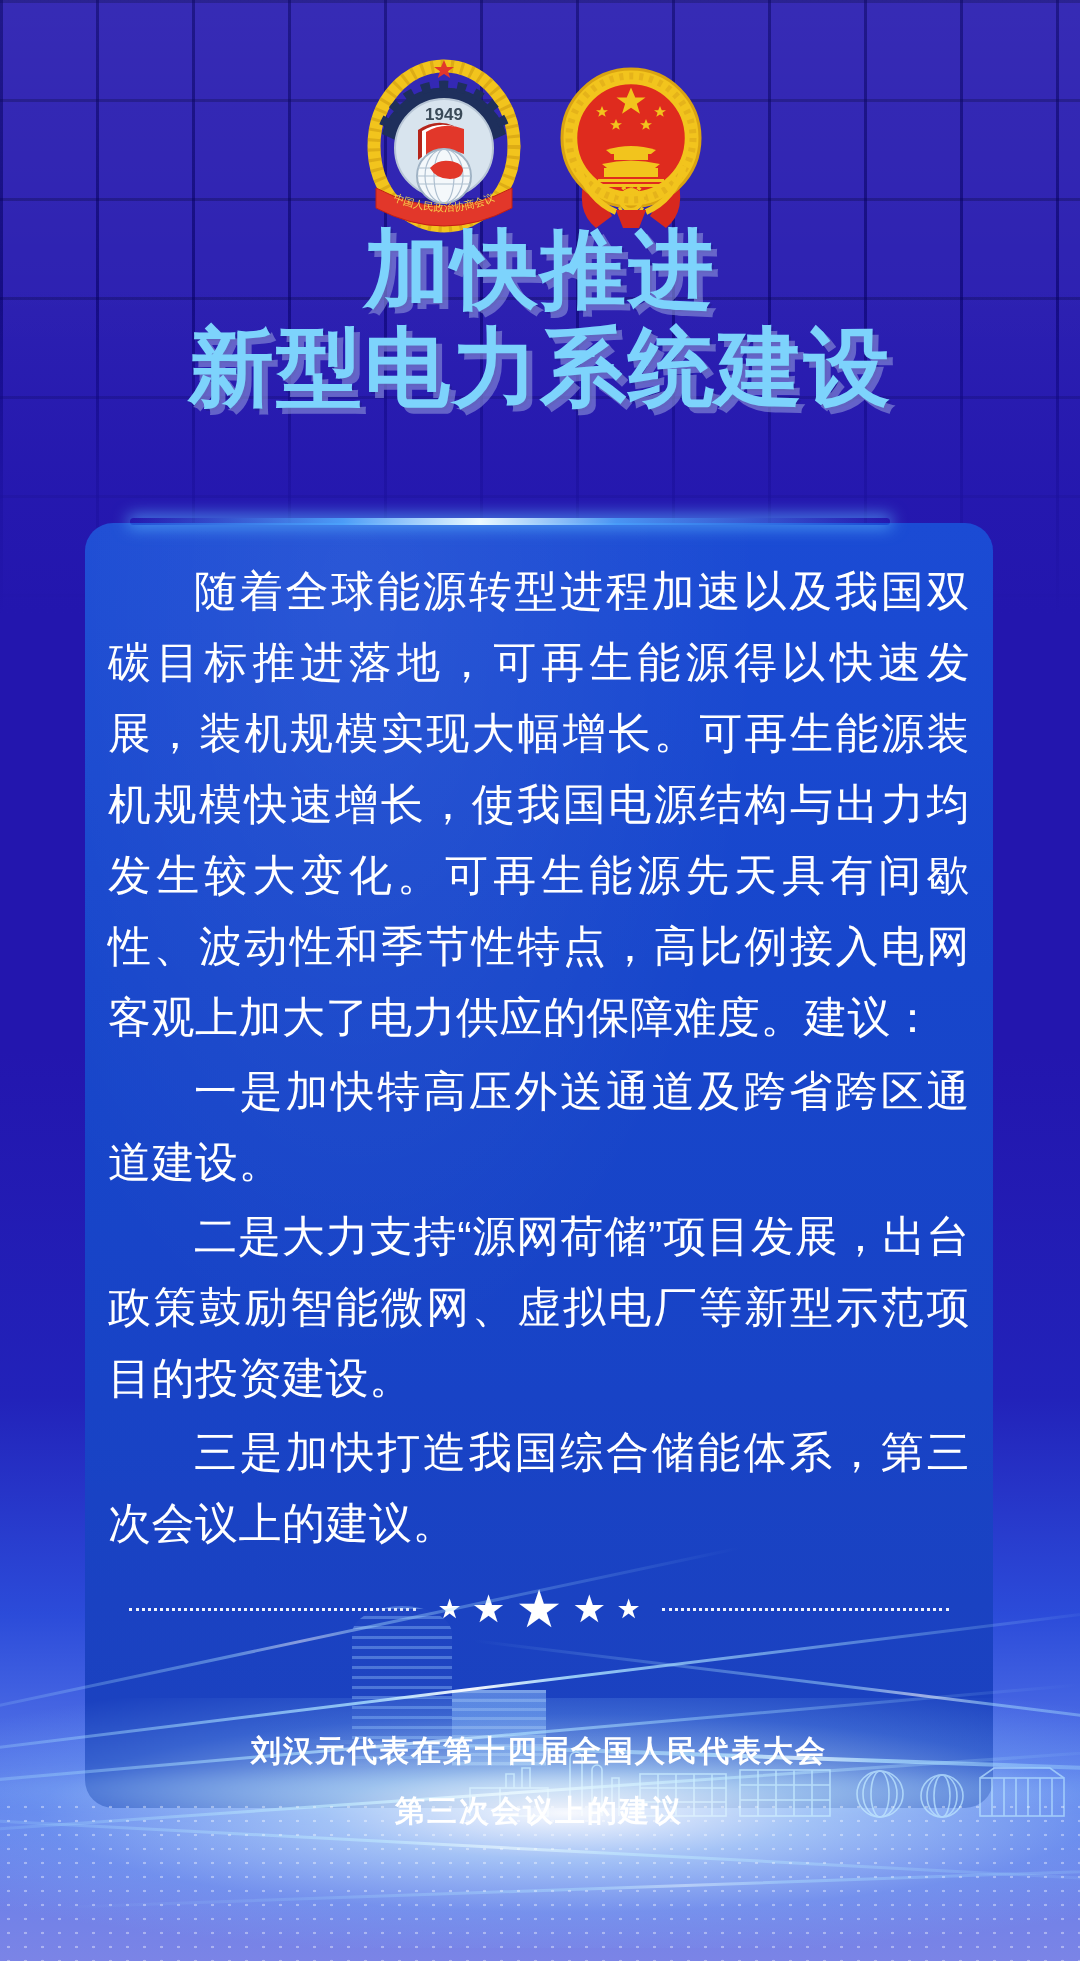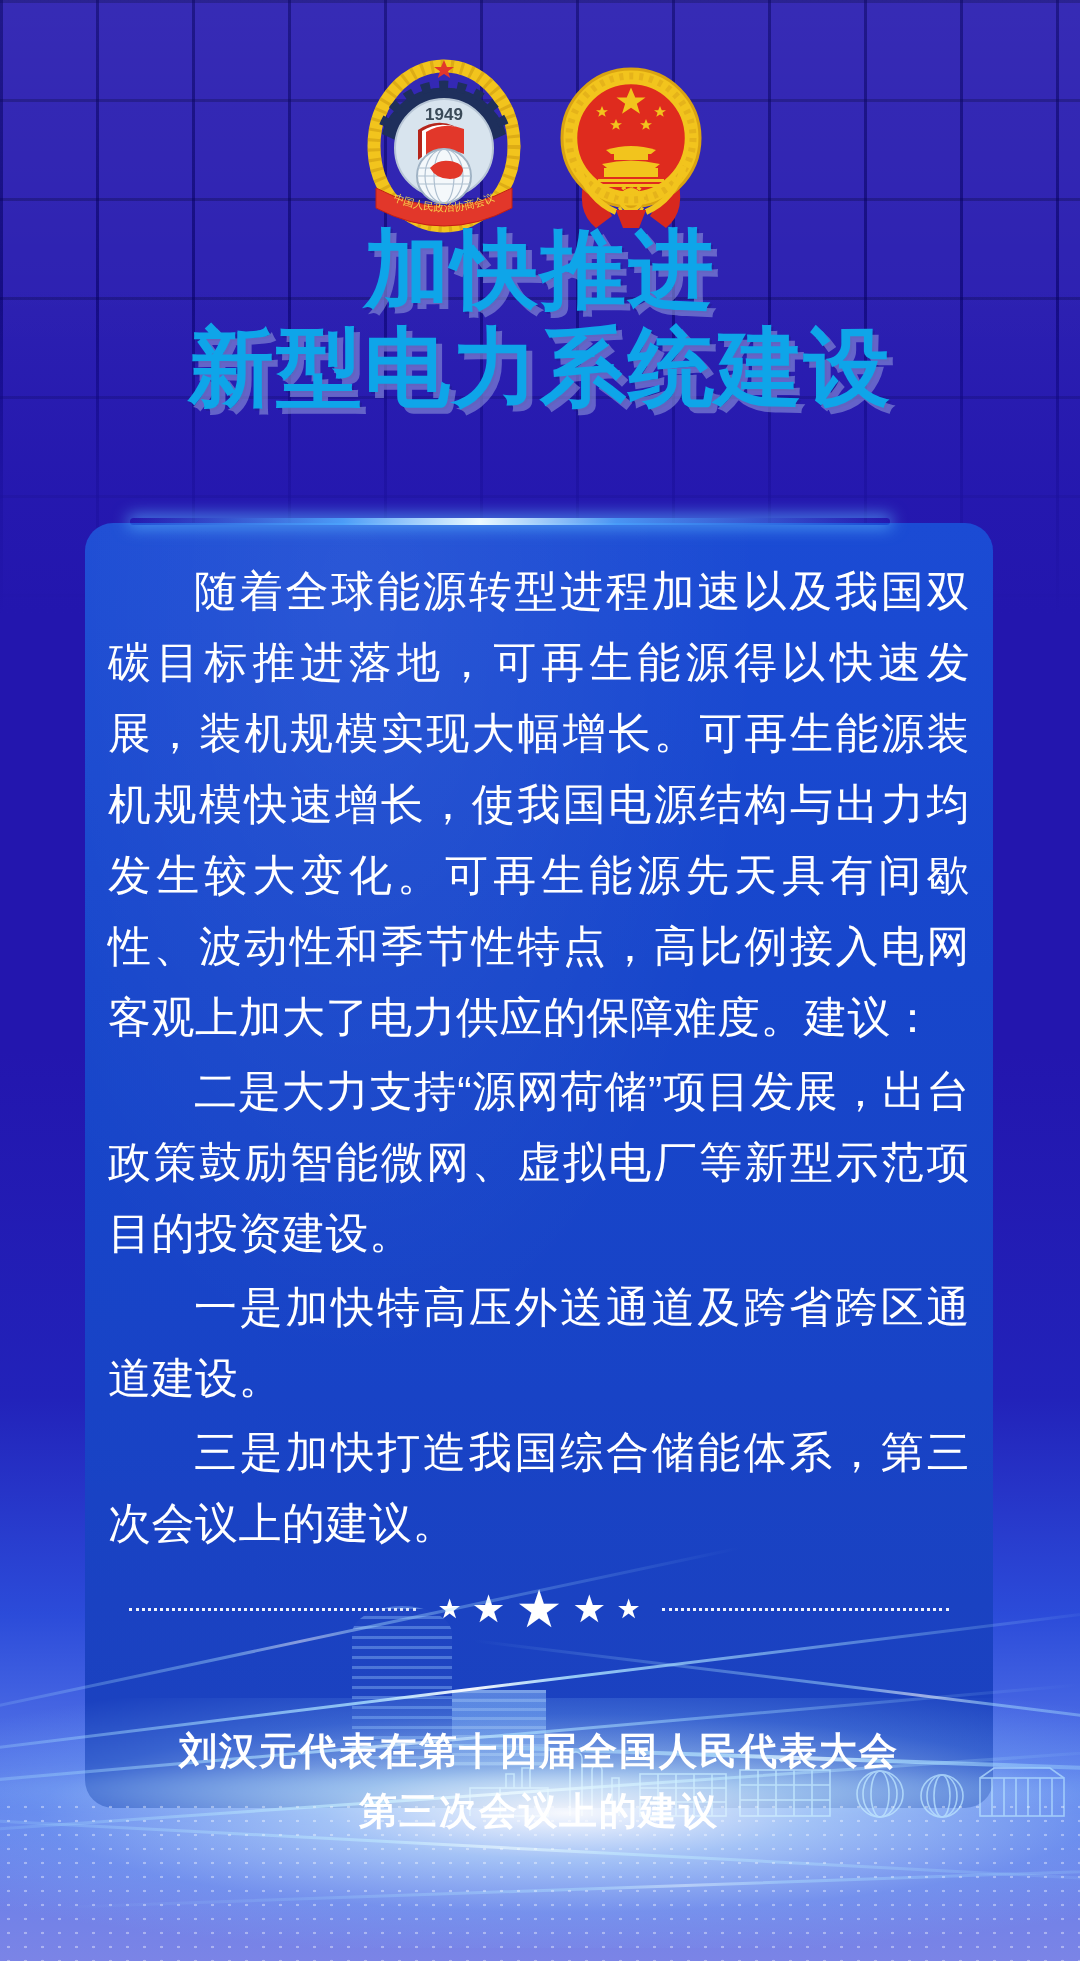--- a/index.html
+++ b/index.html
@@ -19,21 +19,21 @@
   
   .bg-lower{left:0;top:1050px;width:1080px;height:911px;
     background:linear-gradient(180deg,rgba(35,22,174,0) 0%,rgba(33,44,195,.55) 38%,rgba(45,85,225,.85) 62%,rgba(96,130,238,.95) 82%,#7B84E6 100%);}
 
   
   .emblem{top:44px;}
   .emblem-cppcc{left:366px;}
   .emblem-national{left:556px;top:58px;}
 
   
-  .title{left:0;top:220px;width:1080px;text-align:center;color:#0ea5e9;font-weight:900;}
+  .title{left:0;top:220px;width:1080px;text-align:center;color:#7dd3fc;font-weight:900;}
   .title .t1,.title .t2{font-size:86px;line-height:98px;letter-spacing:2px;
     text-shadow:6px 6px 0 rgba(150,158,222,.55),2px 2px 0 rgba(30,30,120,.35);}
 
   
   .card{left:85px;top:523px;width:908px;height:1285px;border-radius:28px;
     background:
       radial-gradient(ellipse at 30% 6%,rgba(255,255,255,.07),rgba(255,255,255,0) 45%),
       linear-gradient(180deg,#1B4BD4 0%,#1746CB 35%,#1843C6 68%,#1C41BE 100%);}
   .card-streak{left:130px;top:518px;width:760px;height:7px;border-radius:4px;
     background:linear-gradient(90deg,rgba(40,120,255,0),rgba(80,170,255,.9) 28%,#EAF9FF 46%,rgba(80,170,255,.85) 64%,rgba(40,120,255,0));
@@ -46,21 +46,21 @@
   .divider{display:flex;align-items:center;margin:24px 44px 0 44px;}
   .dotline{flex:1;height:0;border-top:3px dotted rgba(255,255,255,.95);}
   .stars{display:flex;align-items:center;margin:0 16px;color:#fff;}
   .stars span{line-height:1;margin:0 5px;}
   .stars span:nth-child(1),.stars span:nth-child(5){font-size:27px;}
   .stars span:nth-child(2),.stars span:nth-child(4){font-size:38px;}
   .stars span:nth-child(3){font-size:52px;}
 
   
   .attr{position:relative;z-index:5;margin-top:86px;text-align:center;color:#fff;
-    font-weight:700;font-size:38px;line-height:60px;letter-spacing:2px;}
+    font-weight:700;font-size:30px;line-height:60px;letter-spacing:2px;}
 
   
   .tower{left:352px;top:1606px;width:100px;height:160px;opacity:.75;
     border-radius:50px 50px 0 0/28px;
     background:repeating-linear-gradient(180deg,rgba(160,205,255,.5) 0 3px,rgba(60,90,200,.16) 3px 10px);}
   .bldg{left:452px;top:1690px;width:94px;height:76px;opacity:.8;
     background:
       repeating-linear-gradient(180deg,rgba(200,230,255,.45) 0 3px,rgba(120,160,240,.15) 3px 9px),
       linear-gradient(180deg,rgba(150,200,255,.6),rgba(90,140,235,.35));}
   .skyline{left:320px;top:1716px;width:760px;height:110px;opacity:.9;}
@@ -140,22 +140,22 @@
 </svg>
 
 <div class="abs title">
   <div class="t1">加快推进</div>
   <div class="t2">新型电力系统建设</div>
 </div>
 
 <div class="abs card">
   <div class="card-body">
     <p class="body-par">随着全球能源转型进程加速以及我国双碳目标推进落地，可再生能源得以快速发展，装机规模实现大幅增长。可再生能源装机规模快速增长，使我国电源结构与出力均发生较大变化。可再生能源先天具有间歇性、波动性和季节性特点，高比例接入电网客观上加大了电力供应的保障难度。建议：</p>
+    <p class="body-par">一是加快特高压外送通道及跨省跨区通道建设。</p>
     <p class="body-par">二是大力支持“源网荷储”项目发展，出台政策鼓励智能微网、虚拟电厂等新型示范项目的投资建设。</p>
-    <p class="body-par">一是加快特高压外送通道及跨省跨区通道建设。</p>
     <p class="body-par">三是加快打造我国综合储能体系，第三次会议上的建议。</p>
   </div>
   <div class="divider">
     <div class="dotline"></div>
     <div class="stars">
       <span>★</span>
       <span>★</span>
       <span>★</span>
       <span>★</span>
       <span>★</span>

